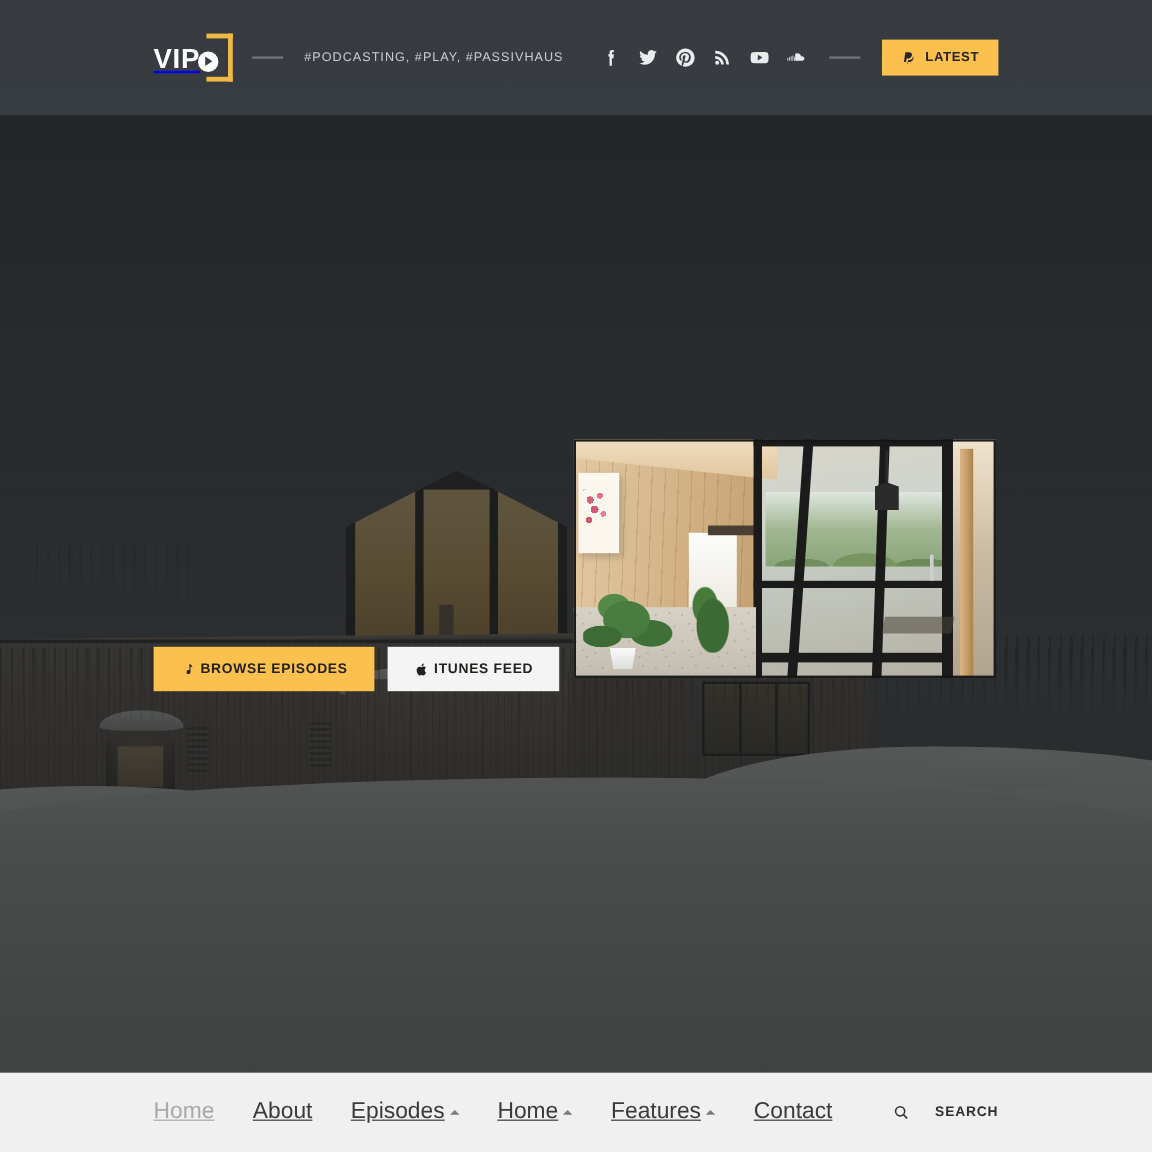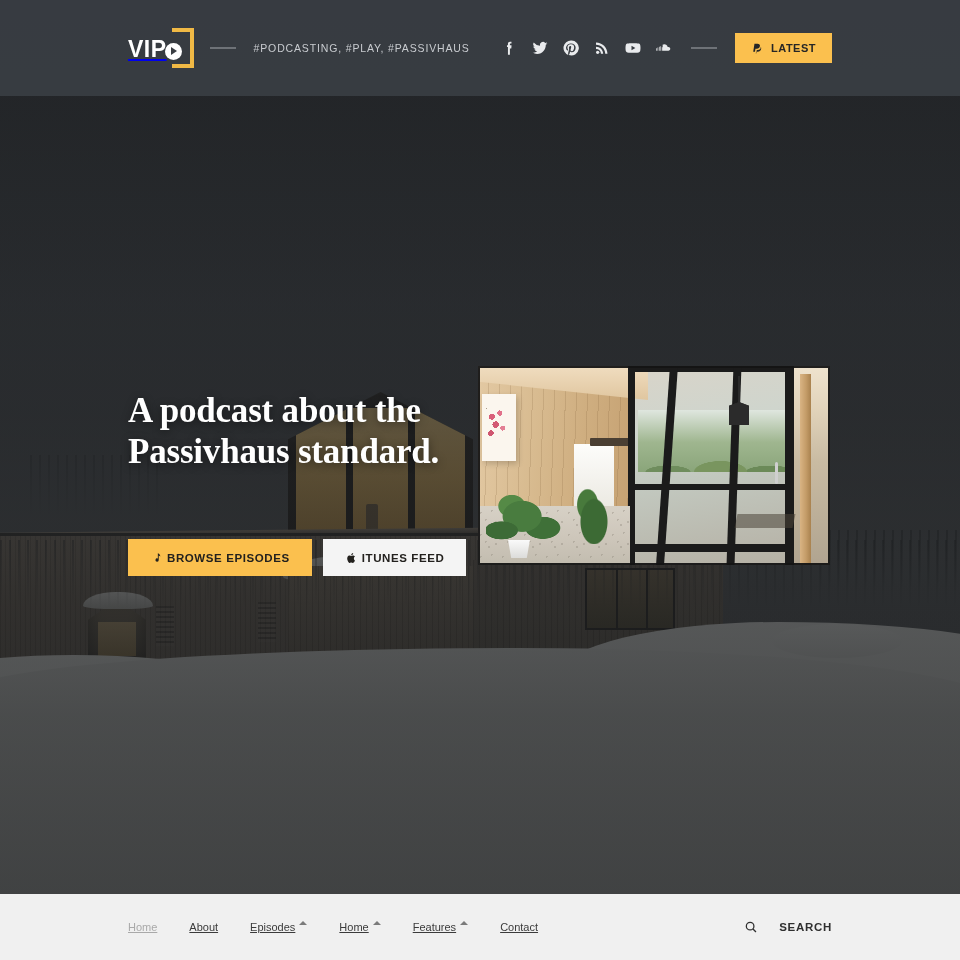--- a/index.html
+++ b/index.html
@@ -391,22 +391,22 @@
     white-space:nowrap;
   }
 
   
   .bottom-nav {
     position:absolute; left:0; top:894px; width:960px; height:66px;
     background:#f0f0f0; display:flex; align-items:center; padding:0 128px;
   }
   .nav-list { display:flex; align-items:center; gap:0; }
   .nav-item {
-    display:flex; gap:4px;
-    font-size:11px; color:#3b3b3b; padding:0 16px; cursor:pointer;
+    display:flex; align-items:center; gap:4px;
+    font-size:19px; color:#3b3b3b; padding:0 16px; cursor:pointer;
     white-space:nowrap;
   }
   .nav-item:first-child{ padding-left:0; }
   .nav-item.active { color:#a9a9a9; }
   .caret {
     width:0; height:0; display:inline-block;
     border-left:4px solid transparent; border-right:4px solid transparent;
     border-bottom:4px solid #7b7b7b; margin-bottom:1px;
   }
   .search-box {
@@ -530,24 +530,20 @@
             <path d="M8.9 21l.5-3.1h2.8c3.6 0 6-1.9 6.6-5.4.3-1.7-.1-3-1.1-3.8.9 2.3-.3 5.9-4.6 5.9h-2.4L9.6 21H8.9zM6.4 3h5.5c3.4 0 5.1 1.8 4.6 4.6-.5 3.2-2.7 4.9-5.9 4.9H8.2L7.3 18H4.1L6.4 3z"></path>
           </svg>
           <span>LATEST</span>
         </button>
       </div>
     </div>
   </div>
 
   <div class="hero-content">
 
-    <h1 class="headline">
-      <span>A podcast about the</span><br>
-      <span>Passivhaus standard.</span>
-    </h1>
 
     <div class="cta-row">
       <button class="btn primary">
         <svg viewBox="0 0 24 24">
           <path d="M14.5 3v10.1a3 3 0 1 0 1.6 2.6V7.2c1.3.3 2.4 1 2.9 2 0-2.9-1.6-5-4.5-6.2z"></path>
         </svg>
         <span>BROWSE EPISODES</span>
       </button>
 
       <button class="btn light">

